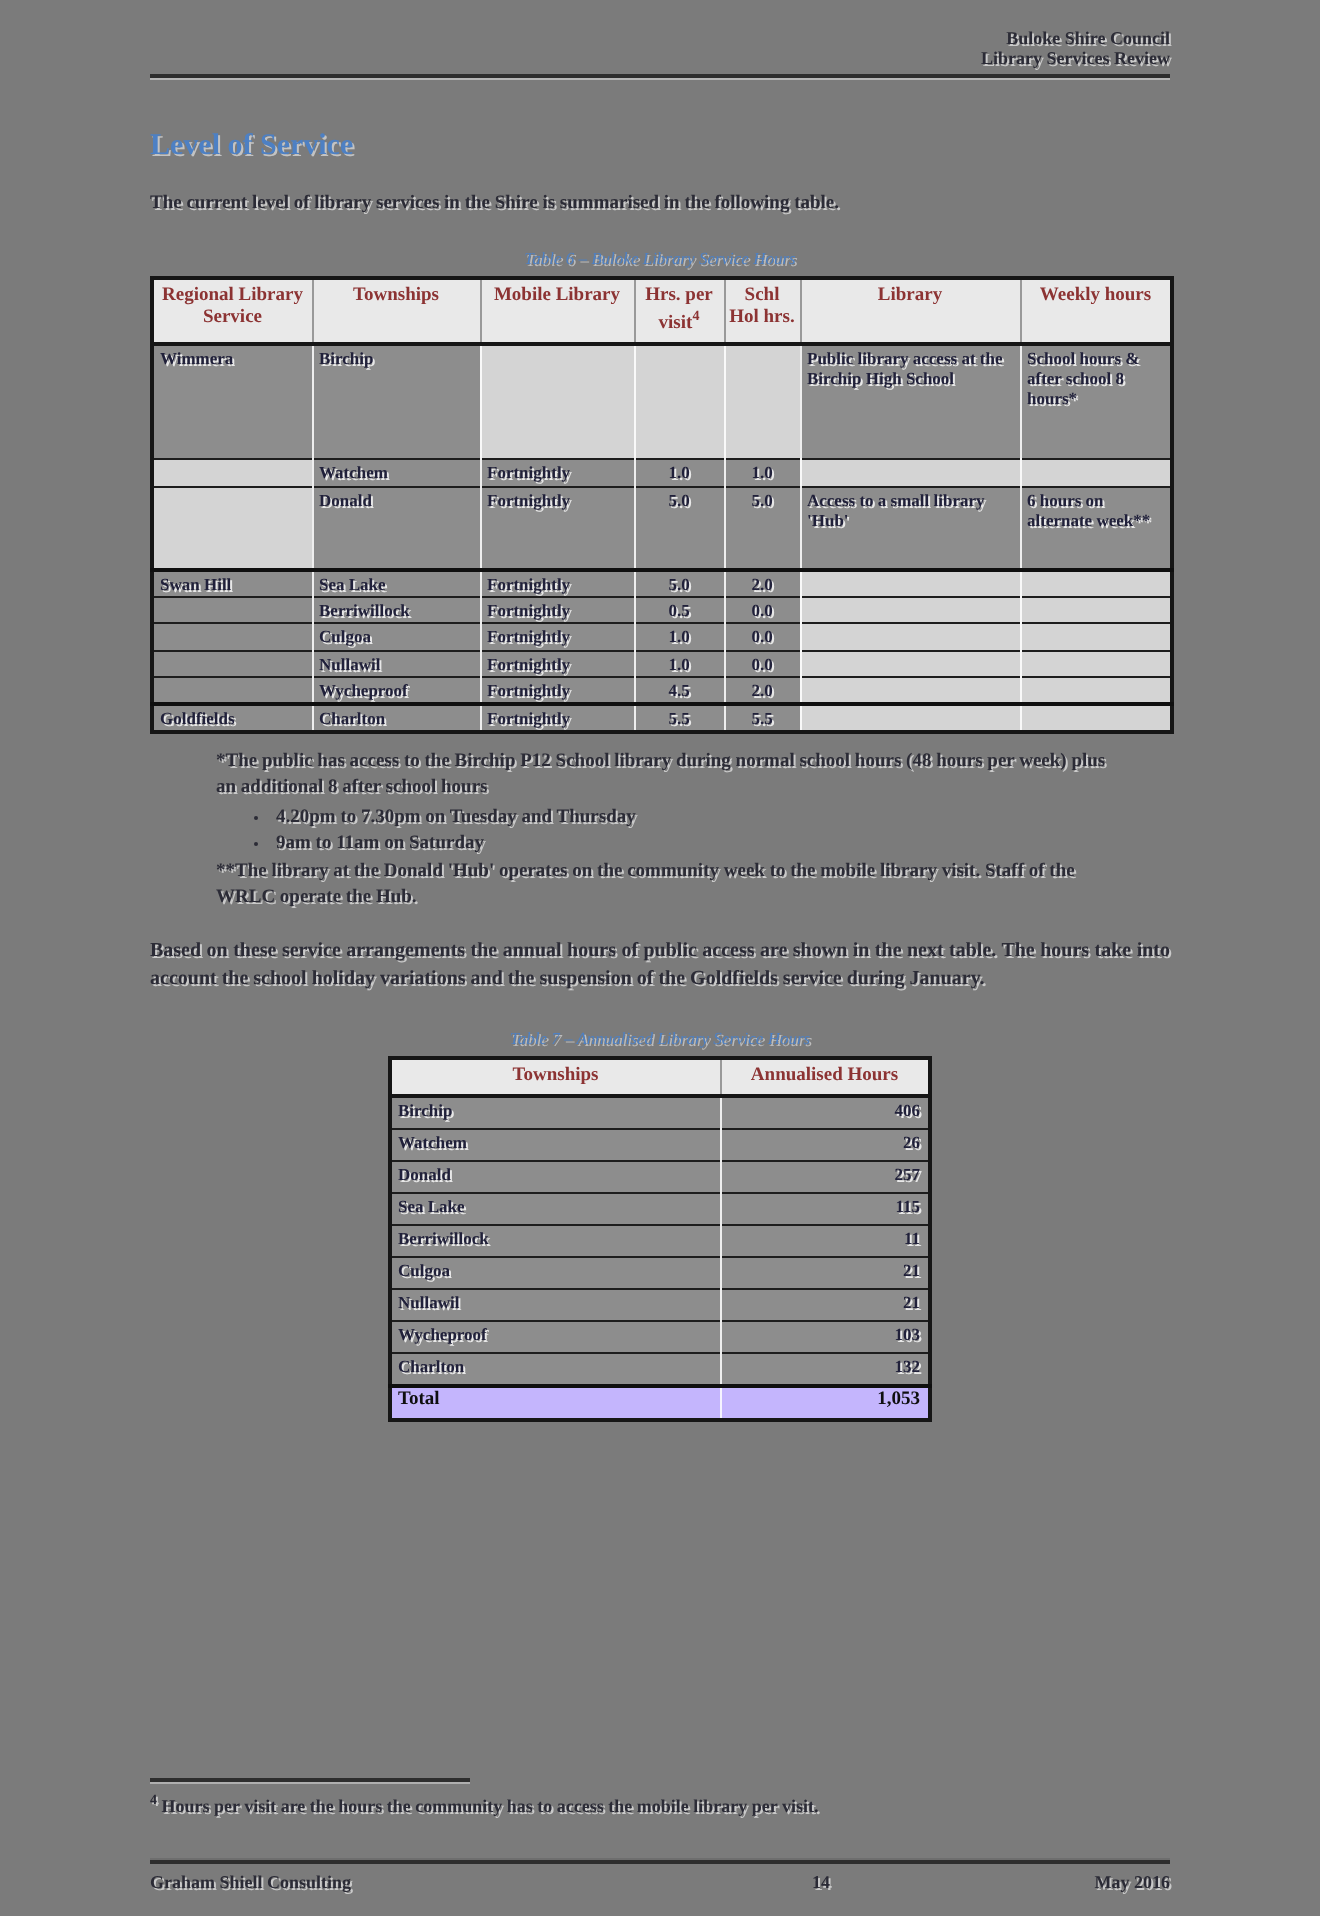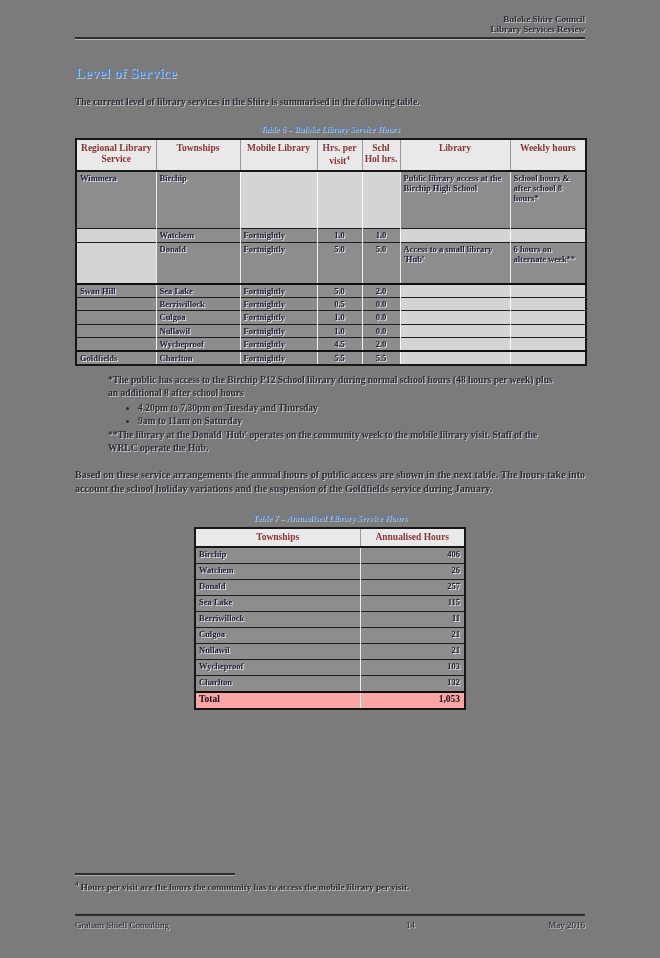--- a/index.html
+++ b/index.html
@@ -9,21 +9,21 @@
     display:flex;flex-direction:column;padding:14px 75px 8px;position:relative;
     overflow:hidden;
   }
   .emb{color:#2b2b36;text-shadow:1px 1px 0 rgba(255,255,255,.6);}
   .doc-header{display:flex;justify-content:space-between;align-items:flex-end;
     font-size:9px;font-weight:700;border-bottom:2px solid #2e2e2e;padding-bottom:3px;
     box-shadow:0 1px 0 rgba(255,255,255,.45);flex-direction:column;}
   .section-title{margin-top:26px;font-size:15px;font-weight:700;color:#4d80c4;
     text-shadow:1px 1px 0 rgba(255,255,255,.55);}
   .intro{margin-top:15px;font-size:9.5px;font-weight:700;}
-  .tbl-caption{margin-top:17px;text-align:center;font-size:8.5px;font-weight:700;
+  .tbl-caption{margin-top:17px;text-align:center;font-size:8.5px;font-weight:400;
     font-style:italic;color:#4d80c4;text-shadow:1px 1px 0 rgba(255,255,255,.5);}
   table{border-collapse:collapse;table-layout:fixed;margin-top:4px;
     border:2px solid #161616;background:#d4d4d4;padding-left:32px;}
   #table6{width:510px;}
   #table7{width:270px;margin-left:auto;margin-right:auto;}
   th{background:#e9e9e9;color:#8c3333;font-weight:700;font-size:9.5px;line-height:1.15;
     text-align:center;vertical-align:top;padding:3px 2px;border-bottom:2px solid #161616;
     border-left:1px solid #999;}
   th:first-child{border-left:none;}
   td{font-size:8.5px;line-height:1.2;vertical-align:top;padding:1px 3px;
@@ -31,32 +31,32 @@
   td:first-child{border-left:none;}
   td.filled{background:#8d8d8d;color:#20203a;font-weight:700;
     text-shadow:1px 1px 0 rgba(255,255,255,.8);}
   td.blank{background:#8d8d8d;}
   td.empty{background:#d4d4d4;}
   td.num{text-align:center;}
   td.rnum{text-align:right;padding-right:4px;}
   tr.group td{border-top:2px solid #0f0f0f;}
   tr.r0{height:57px;} tr.r1{height:14px;} tr.r2{height:42px;} tr.sm{height:13px;}
   #table7 td{height:13px;}
-  tr.total td{background:#fca5a5;color:#0f0f0f;font-weight:700;text-shadow:none;
+  tr.total td{background:#c4b5fd;color:#0f0f0f;font-weight:700;text-shadow:none;
     border-top:2px solid #0f0f0f;font-size:9.5px;}
   .notes{margin-top:8px;margin-left:33px;width:447px;font-size:9.5px;font-weight:700;line-height:1.35;}
   .notes ul{margin:2px 0 2px 0;padding-left:30px;}
   .notes li{margin:0;}
   .para2{margin-top:13px;font-size:10px;font-weight:700;line-height:1.4;text-align:justify;}
   .bottom{margin-top:auto;}
   .fn-rule{width:160px;border-top:2px solid #2e2e2e;box-shadow:0 1px 0 rgba(255,255,255,.4);margin-bottom:5px;}
   .footnote{font-size:9px;font-weight:700;}
   sup{font-size:7px;}
   .doc-footer{margin-top:22px;border-top:2px solid #2e2e2e;box-shadow:0 -1px 0 rgba(0,0,0,.1);
-    display:flex;font-size:9px;font-weight:400;padding-top:4px;margin-bottom:20px;}
+    display:flex;font-size:9px;font-weight:700;padding-top:4px;margin-bottom:4px;}
   .doc-footer .l{flex:1;text-align:left;}
   .doc-footer .c{flex:1;text-align:right;}
   .doc-footer .r{flex:1;text-align:right;}
 </style>
 </head>
 <body>
 
 <div class="page">
 
   <div class="doc-header emb">

